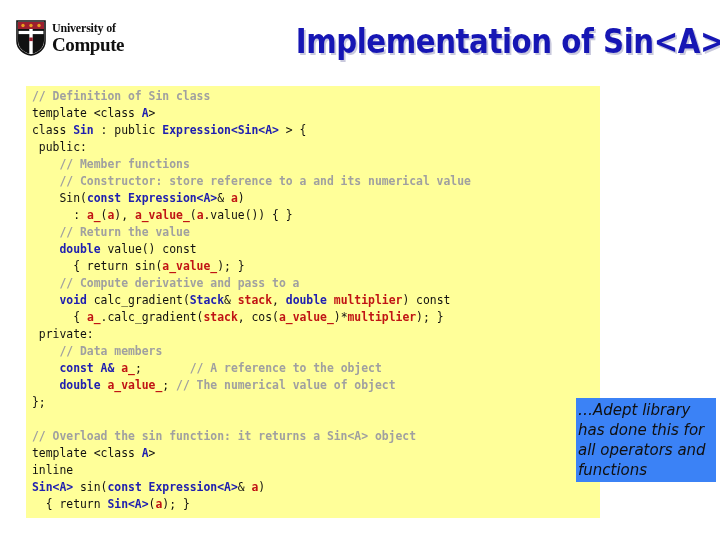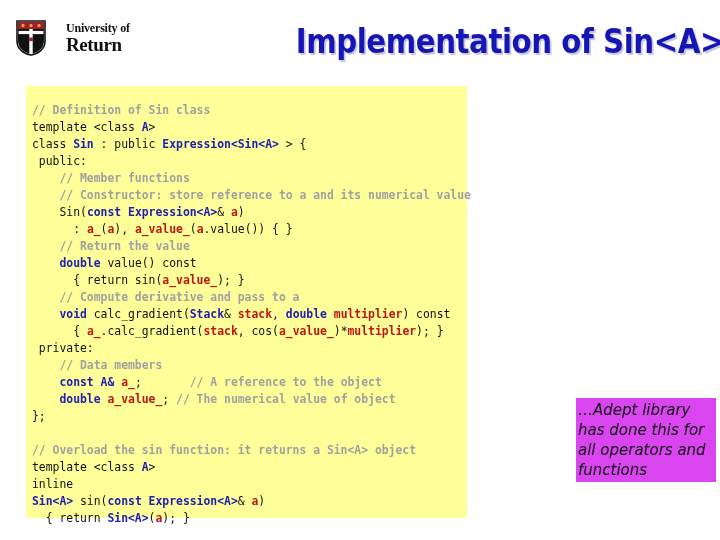--- a/index.html
+++ b/index.html
@@ -17,21 +17,21 @@
 
   
   #logo {
     position: absolute;
     left: 16px;
     top: 18px;
     width: 118px;
     height: 40px;
     display: flex;
     align-items: center;
-    gap: 20px;
+    gap: 6px;
   }
   #logo .crest {
     width: 30px;
     height: 36px;
     flex: 0 0 auto;
   }
   #logo .wordmark {
     display: flex;
     flex-direction: column;
     justify-content: center;
@@ -70,24 +70,24 @@
     transform-origin: 100% 50%;
     white-space: nowrap;
     text-shadow: 2px 2px 0 #c9c9dd;
   }
 
   
   #code-panel {
     position: absolute;
     left: 26px;
     top: 86px;
-    width: 441px;
+    width: 574px;
     height: 432px;
     background: #ffff99;
-    padding: 16px 0 0 6px;
+    padding: 2px 0 0 6px;
     box-sizing: border-box;
     font-family: "DejaVu Sans Mono", "Liberation Mono", monospace;
     font-size: 11.4px;
     line-height: 17px;
     white-space: pre;
     color: #101010;
   }
   #code-panel .ln { display: block; height: 17px; }
   #code-panel .blank { display: block; height: 17px; }
 
@@ -96,21 +96,21 @@
   .c-type { color: #2020b0; font-weight: bold; }
   .c-var  { color: #c01414; font-weight: bold; }
   .c-pl   { color: #101010; font-weight: bold; }
 
   
   #note {
     position: absolute;
     left: 576px;
     top: 398px;
     width: 140px;
-    background: #d946ef;
+    background: #3b82f6;
     font-family: "DejaVu Sans", sans-serif;
     font-style: italic;
     font-weight: normal;
     font-size: 15px;
     line-height: 20px;
     color: #101010;
     padding: 2px 0 2px 2px;
     box-sizing: border-box;
   }
 </style>
@@ -126,21 +126,21 @@
       <path d="M15,9 L15,34" stroke="#ffffff" stroke-width="3.4"></path>
       <path d="M2.6,12.5 H27.4" stroke="#ffffff" stroke-width="3.2"></path>
       <circle cx="7" cy="5.5" r="1.7" fill="#e8a020"></circle>
       <circle cx="15" cy="5.5" r="1.7" fill="#e8a020"></circle>
       <circle cx="23" cy="5.5" r="1.7" fill="#e8a020"></circle>
       <rect x="13.2" y="17.5" width="3.6" height="3.6" fill="#9c1f2e"></rect>
     </svg>
   </span>
   <span class="wordmark">
     <span class="wm-top">University of</span>
-    <span class="wm-bottom">Return</span>
+    <span class="wm-bottom">Compute</span>
   </span>
 </div>
 
 <div id="title">Implementation of Sin&lt;A&gt;</div>
 
 <div id="code-panel"><span class="ln"><span class="c-com">// Definition of Sin class</span></span><span class="ln"><span class="c-kw">template </span><span class="c-kw">&lt;class </span><span class="c-type">A</span><span class="c-kw">&gt;</span></span><span class="ln"><span class="c-kw">class </span><span class="c-type">Sin</span><span class="c-kw"> : </span><span class="c-kw">public </span><span class="c-type">Expression&lt;Sin&lt;A&gt;</span><span class="c-kw"> &gt; {</span></span><span class="ln"><span class="c-kw"> public:</span></span><span class="ln"><span class="c-pl">    </span><span class="c-com">// Member functions</span></span><span class="ln"><span class="c-pl">    </span><span class="c-com">// Constructor: store reference to a and its numerical value</span></span><span class="ln"><span class="c-pl">    </span><span class="c-kw">Sin</span><span class="c-kw">(</span><span class="c-type">const </span><span class="c-type">Expression&lt;A&gt;</span><span class="c-kw">&amp; </span><span class="c-var">a</span><span class="c-kw">)</span></span><span class="ln"><span class="c-kw">      : </span><span class="c-var">a_</span><span class="c-kw">(</span><span class="c-var">a</span><span class="c-kw">), </span><span class="c-var">a_value_</span><span class="c-kw">(</span><span class="c-var">a</span><span class="c-kw">.value()) { }</span></span><span class="ln"><span class="c-pl">    </span><span class="c-com">// Return the value</span></span><span class="ln"><span class="c-pl">    </span><span class="c-type">double </span><span class="c-kw">value() const</span></span><span class="ln"><span class="c-kw">      { return sin(</span><span class="c-var">a_value_</span><span class="c-kw">); }</span></span><span class="ln"><span class="c-pl">    </span><span class="c-com">// Compute derivative and pass to a</span></span><span class="ln"><span class="c-pl">    </span><span class="c-type">void </span><span class="c-kw">calc_gradient(</span><span class="c-type">Stack</span><span class="c-kw">&amp; </span><span class="c-var">stack</span><span class="c-kw">, </span><span class="c-type">double </span><span class="c-var">multiplier</span><span class="c-kw">) const</span></span><span class="ln"><span class="c-kw">      { </span><span class="c-var">a_</span><span class="c-kw">.calc_gradient(</span><span class="c-var">stack</span><span class="c-kw">, cos(</span><span class="c-var">a_value_</span><span class="c-kw">)*</span><span class="c-var">multiplier</span><span class="c-kw">); }</span></span><span class="ln"><span class="c-kw"> private:</span></span><span class="ln"><span class="c-pl">    </span><span class="c-com">// Data members</span></span><span class="ln"><span class="c-pl">    </span><span class="c-type">const </span><span class="c-type">A&amp;</span><span class="c-kw"> </span><span class="c-var">a_</span><span class="c-kw">;</span><span class="c-pl">       </span><span class="c-com">// A reference to the object</span></span><span class="ln"><span class="c-pl">    </span><span class="c-type">double </span><span class="c-var">a_value_</span><span class="c-kw">; </span><span class="c-com">// The numerical value of object</span></span><span class="ln"><span class="c-kw">};</span></span><span class="blank">&nbsp;</span><span class="ln"><span class="c-com">// Overload the sin function: it returns a Sin&lt;A&gt; object</span></span><span class="ln"><span class="c-kw">template </span><span class="c-kw">&lt;class </span><span class="c-type">A</span><span class="c-kw">&gt;</span></span><span class="ln"><span class="c-kw">inline</span></span><span class="ln"><span class="c-type">Sin&lt;A&gt;</span><span class="c-kw"> sin(</span><span class="c-type">const </span><span class="c-type">Expression&lt;A&gt;</span><span class="c-kw">&amp; </span><span class="c-var">a</span><span class="c-kw">)</span></span><span class="ln"><span class="c-kw">  { return </span><span class="c-type">Sin&lt;A&gt;</span><span class="c-kw">(</span><span class="c-var">a</span><span class="c-kw">); }</span></span></div>
 
 <div id="note">…Adept library has done this for all operators and functions</div>
 
 </body></html>

